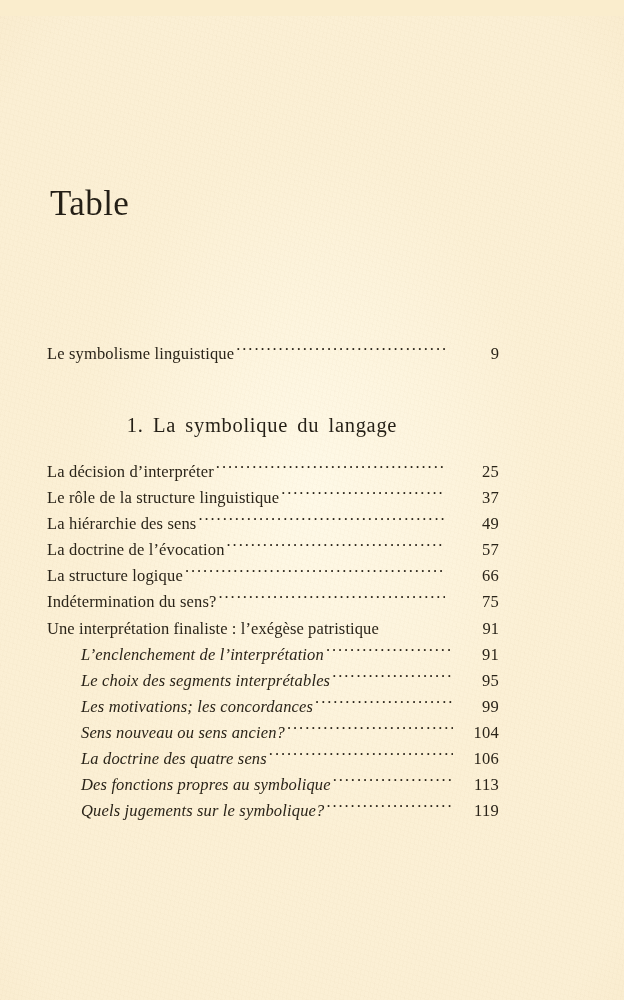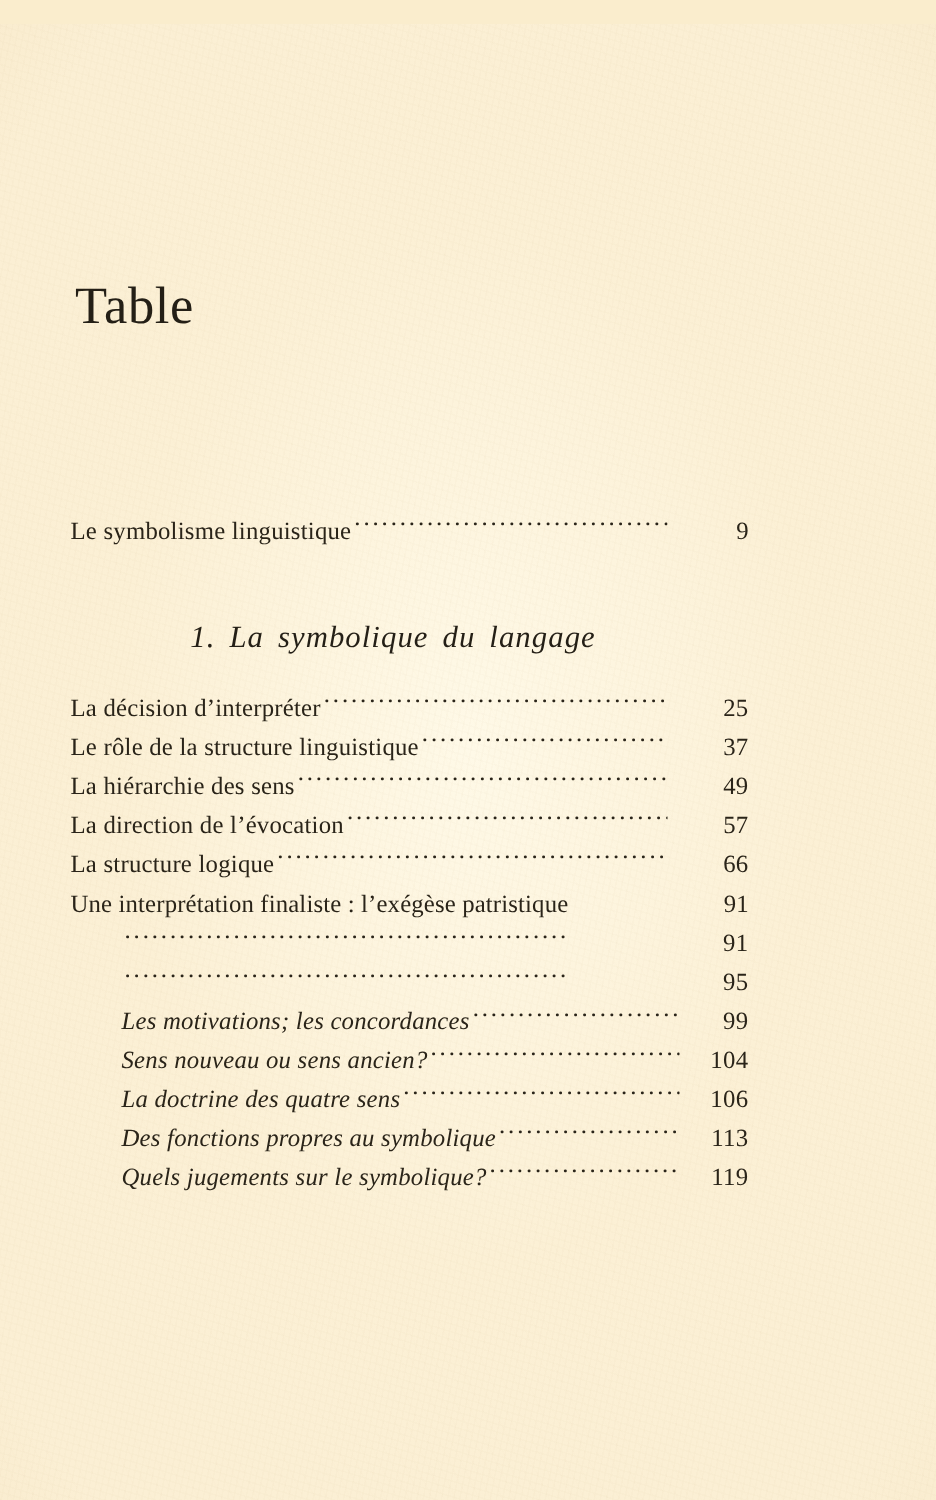--- a/index.html
+++ b/index.html
@@ -131,21 +131,21 @@
 
   
   .section-head {
     text-align: center;
     font-size: 20.5px;
     letter-spacing: 0.7px;
     word-spacing: 3.5px;
     color: #241f16;
   }
 
-  .section-1-head { margin: 47px 0 22px 0; padding-right: 22px; font-style: italic; }
+  .section-1-head { margin: 47px 0 22px 0; padding-right: 22px; }
   .section-2-head { margin: 44px 0 20px 0; padding-right: 8px; }
 
   
   .list-1 .entry { letter-spacing: 0.2px; font-family: Liberation Serif, serif; }
   .list-1 .entry.italic .label { font-style: italic; letter-spacing: 0.3px; }
   .list-1 .entry.italic .leader { margin-left: 6px; }
 
   
   .lead-entry {
     display: flex;
@@ -200,49 +200,56 @@
           <span class="pageno">37</span>
         </div>
 
         <div class="entry level1">
           <span class="label">La hiérarchie des sens</span>
           <span class="leader"></span>
           <span class="pageno">49</span>
         </div>
 
         <div class="entry level1">
-          <span class="label">La direction de l’évocation</span>
+          <span class="label">La doctrine de l’évocation</span>
           <span class="leader"></span>
           <span class="pageno">57</span>
         </div>
 
         <div class="entry level1">
           <span class="label">La structure logique</span>
           <span class="leader"></span>
           <span class="pageno">66</span>
         </div>
 
+        <div class="entry level1">
+          <span class="label">Indétermination du sens?</span>
+          <span class="leader"></span>
+          <span class="pageno">75</span>
+        </div>
 
 
       </div>
 
 
       <div class="lead-entry">
         <span class="label">Une interprétation finaliste : l’exégèse patristique</span>
         <span class="pageno">91</span>
       </div>
 
       <div class="sub-list">
 
         <div class="entry">
+          <span class="label">L’enclenchement de l’interprétation</span>
           <span class="leader"></span>
           <span class="pageno">91</span>
         </div>
 
         <div class="entry">
+          <span class="label">Le choix des segments interprétables</span>
           <span class="leader"></span>
           <span class="pageno">95</span>
         </div>
 
         <div class="entry">
           <span class="label">Les motivations; les concordances</span>
           <span class="leader"></span>
           <span class="pageno">99</span>
         </div>
 

